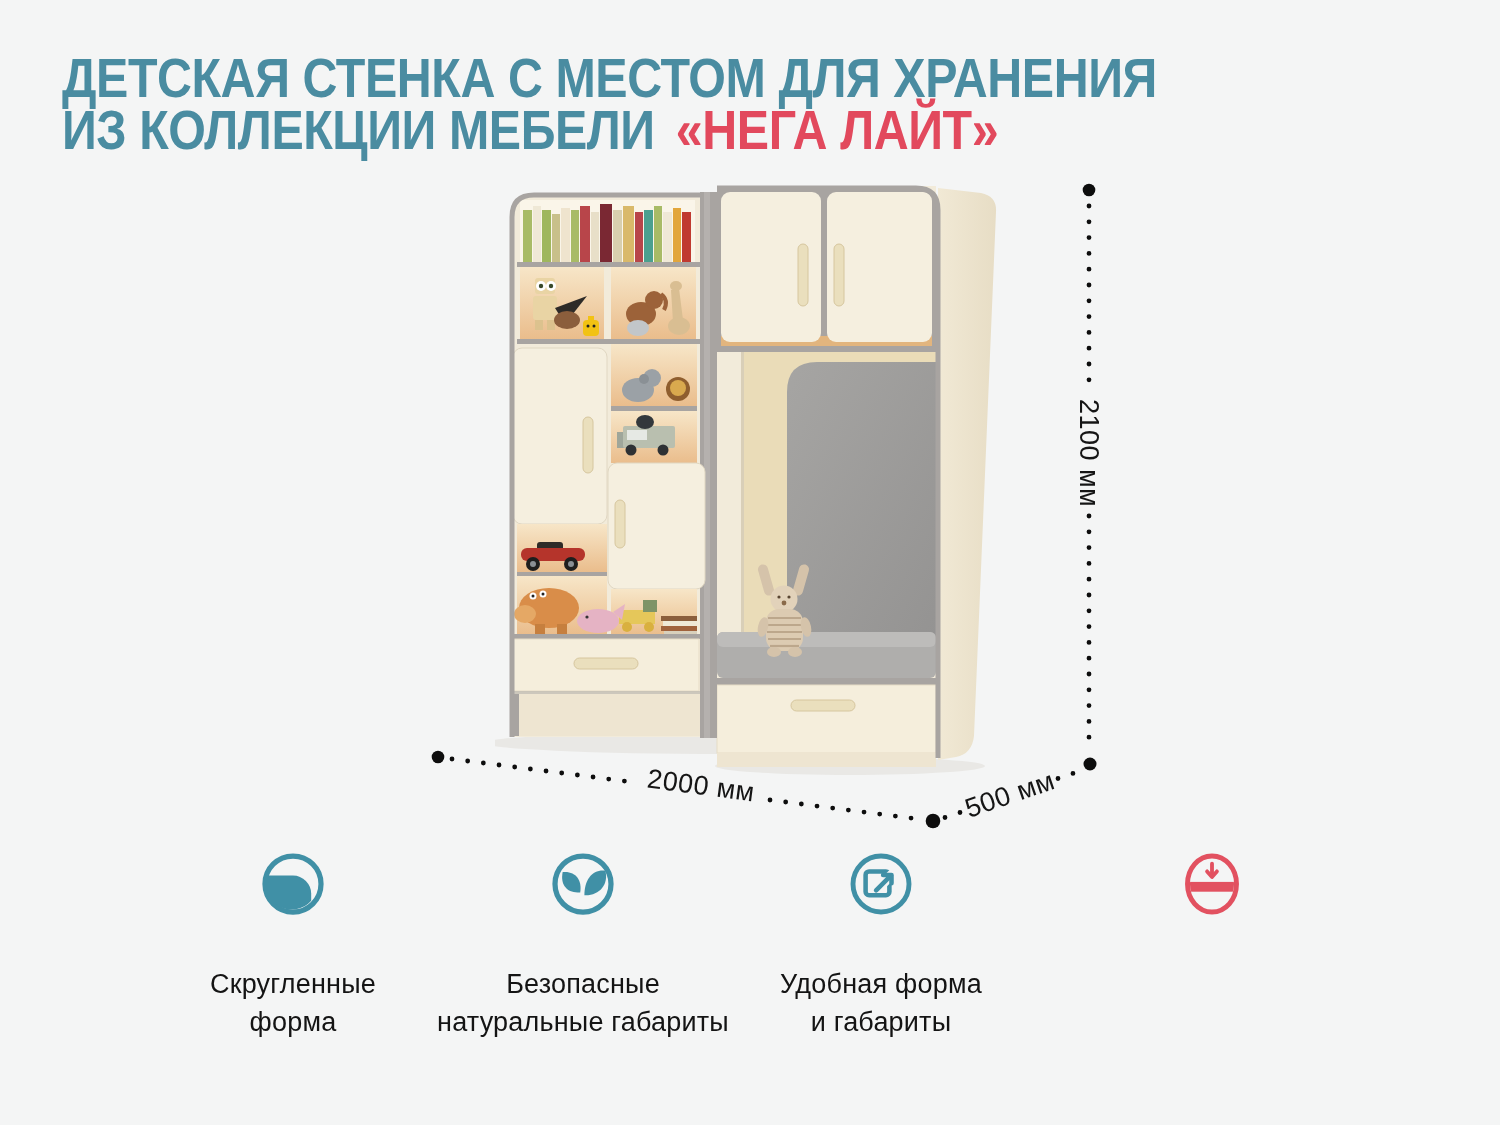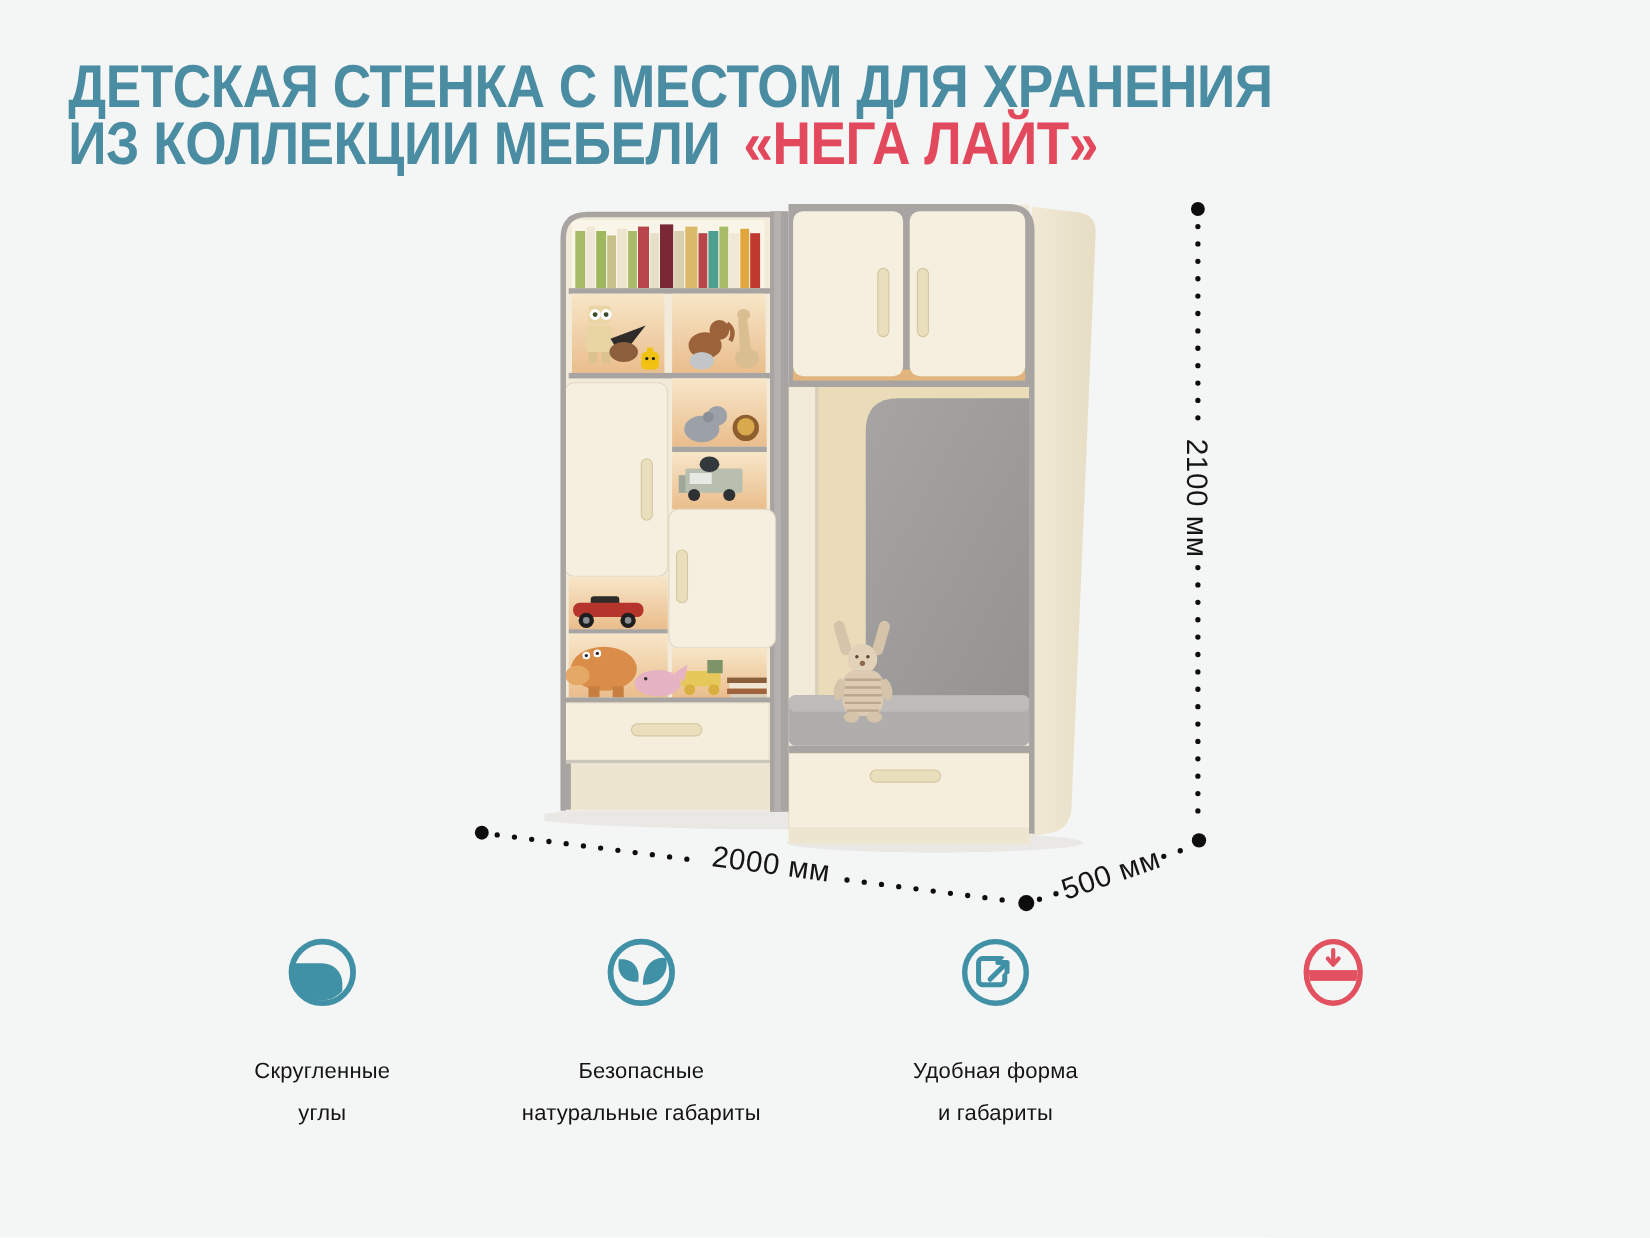--- a/index.html
+++ b/index.html
@@ -21,23 +21,23 @@
   .dim-label{
     position:absolute;font-size:27px;color:#151515;white-space:nowrap;letter-spacing:0.5px;
   }
   .dim-height{left:1088px;top:453px;transform:translate(-50%,-50%) rotate(90deg);}
   .dim-width{left:701px;top:786px;transform:translate(-50%,-50%) rotate(7.5deg);}
   .dim-depth{left:1010px;top:795px;transform:translate(-50%,-50%) rotate(-19deg);}
   
   .feature{position:absolute;top:849px;width:350px;text-align:center;}
   .feature .icon{display:block;margin:0 auto;}
   .feature .label{
-    margin-top:36px;font-size:20px;line-height:38px;color:#141414;letter-spacing:0.2px;
+    margin-top:46px;font-size:27px;line-height:38px;color:#141414;letter-spacing:0.2px;
   }
-  .f1{left:118px;} .f2{left:408px;} .f3{left:730px;} .f4{left:1037px;}
+  .f1{left:118px;} .f2{left:408px;} .f3{left:706px;} .f4{left:1037px;}
 </style>
 </head>
 <body>
 
 <div id="canvas">
 
   <div class="title">
     <div>ДЕТСКАЯ СТЕНКА С МЕСТОМ ДЛЯ ХРАНЕНИЯ</div>
     <div><span>ИЗ КОЛЛЕКЦИИ МЕБЕЛИ</span><span class="accent">«НЕГА ЛАЙТ»</span></div>
   </div>
@@ -268,21 +268,21 @@
   <div class="dim-label dim-width">2000 мм</div>
   <div class="dim-label dim-depth">500 мм</div>
 
   <div class="feature f1">
     <svg class="icon" width="70" height="70" viewBox="-50 -50 100 100">
       <circle r="40" fill="none" stroke="#4090a6" stroke-width="7.5"></circle>
       <path d="M-36,-12 H0 A26,26 0 0 1 26,14 V24 A36.5,36.5 0 0 1 -36,-12 Z" fill="#4090a6"></path>
     </svg>
     <div class="label">
       <div>Скругленные</div>
-      <div>углы</div>
+      <div>форма</div>
     </div>
   </div>
 
   <div class="feature f2">
     <svg class="icon" width="70" height="70" viewBox="-50 -50 100 100">
       <circle r="40" fill="none" stroke="#4090a6" stroke-width="7.5"></circle>
       <path d="M-4,12 C-22,14 -33,2 -29,-17 C-11,-19 -1,-6 -4,12 Z" fill="#4090a6"></path>
       <path d="M2,16 C2,-6 13,-21 32,-19 C37,1 23,17 2,16 Z" fill="#4090a6"></path>
     </svg>
     <div class="label">

